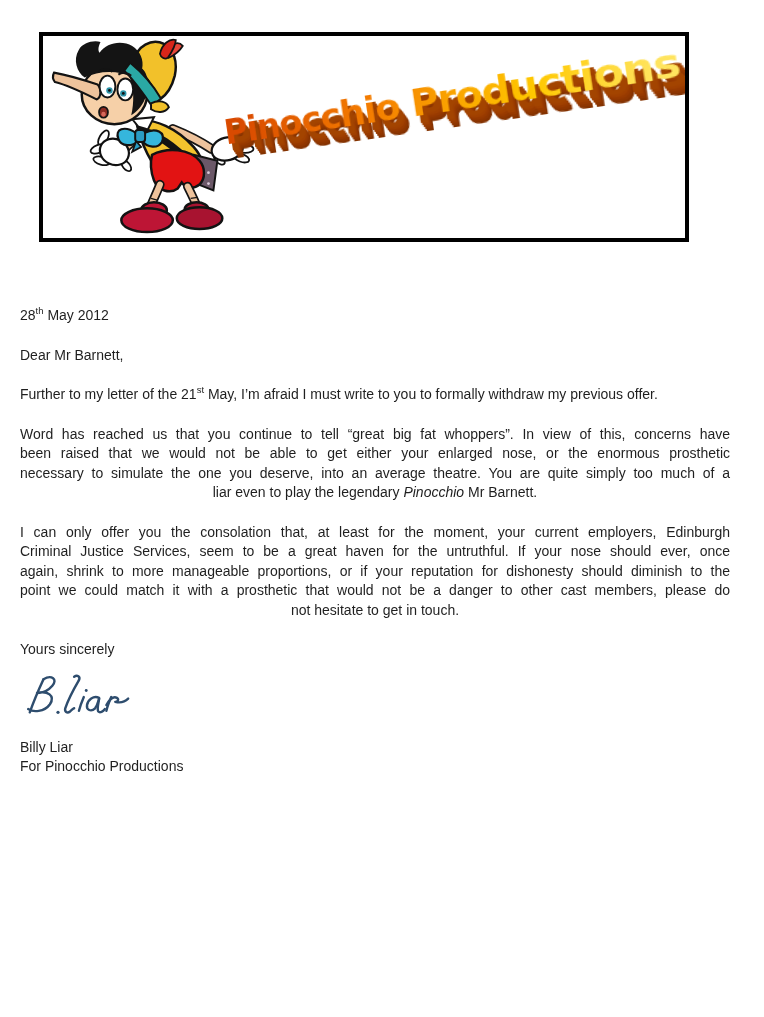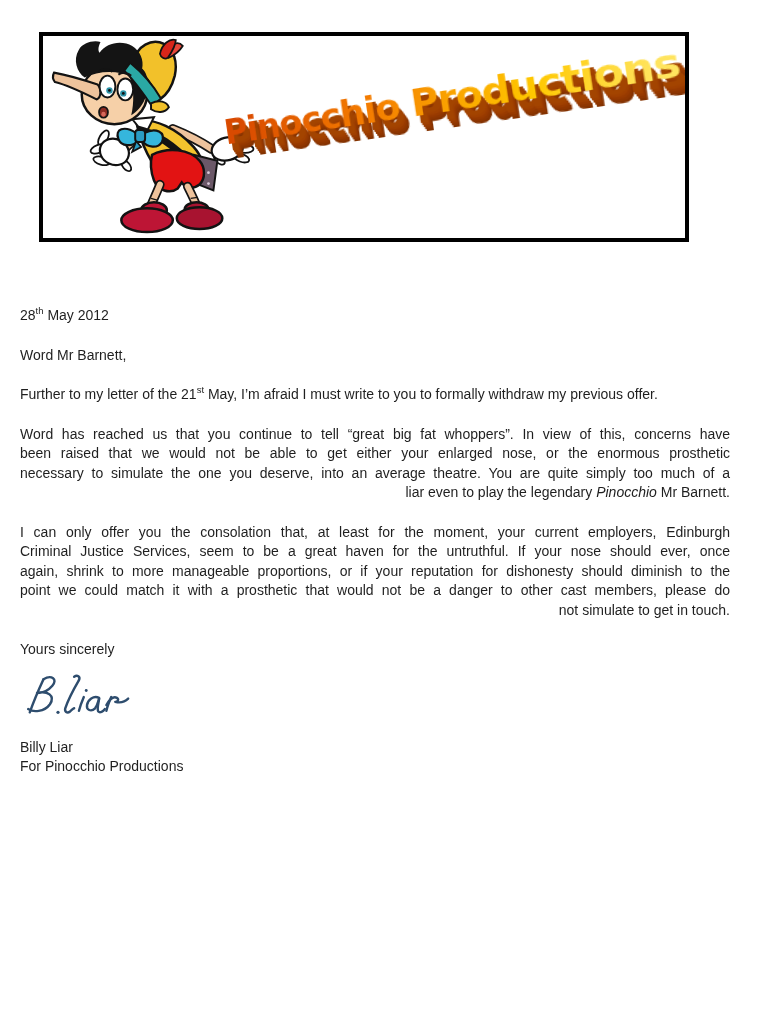--- a/index.html
+++ b/index.html
@@ -31,21 +31,21 @@
   }
   .email {
     position:absolute; left:238px; top:152px; width:408px; text-align:center;
     font-weight:bold; font-size:21px; color:#000; letter-spacing:0.2px;
   }
 
   
   .letter { position:absolute; left:20px; top:306px; width:710px; font-size:14px; line-height:19.5px; }
   .letter .para { margin:0 0 20px 0; }
   .jline { text-align:justify; text-align-last:justify; }
-  .lastline { text-align:right; }
+  .lastline { text-align:center; }
   sup { font-size:9.5px; vertical-align:super; line-height:0; }
   em { font-style:italic; }
   .closing { margin-bottom:12px !important; }
   .sig-wrap { margin:0 0 14px 2px; height:52px; }
   .name-block div { margin:0; }
 
   
   .ink { fill:none; stroke:#2e4d6e; stroke-width:3; stroke-linecap:round; stroke-linejoin:round; }
 </style>
 </head>
@@ -137,37 +137,37 @@
     </svg>
 
     <div class="logo3d" data-text="Pinocchio Productions">Pinocchio Productions</div>
 
   </div>
 
   <div class="letter">
 
     <div class="para"><span>28</span><sup>th</sup><span> May 2012</span></div>
 
-    <div class="para">Word Mr Barnett,</div>
+    <div class="para">Dear Mr Barnett,</div>
 
     <div class="para"><span>Further to my letter of the 21</span><sup>st</sup><span> May, I’m afraid I must write to you to formally withdraw my previous offer.</span></div>
 
     <div class="para">
       <div class="jline">Word has reached us that you continue to tell “great big fat whoppers”. In view of this, concerns have</div>
       <div class="jline">been raised that we would not be able to get either your enlarged nose, or the enormous prosthetic</div>
       <div class="jline">necessary to simulate the one you deserve, into an average theatre. You are quite simply too much of a</div>
       <div class="lastline"><span>liar even to play the legendary </span><em>Pinocchio</em><span> Mr Barnett.</span></div>
     </div>
 
     <div class="para">
       <div class="jline">I can only offer you the consolation that, at least for the moment, your current employers, Edinburgh</div>
       <div class="jline">Criminal Justice Services, seem to be a great haven for the untruthful. If your nose should ever, once</div>
       <div class="jline">again, shrink to more manageable proportions, or if your reputation for dishonesty should diminish to the</div>
       <div class="jline">point we could match it with a prosthetic that would not be a danger to other cast members, please do</div>
-      <div class="lastline">not simulate to get in touch.</div>
+      <div class="lastline">not hesitate to get in touch.</div>
     </div>
 
     <div class="para closing">Yours sincerely</div>
 
     <div class="sig-wrap">
       <svg width="122" height="50" viewBox="0 0 150 62" xmlns="http://www.w3.org/2000/svg" aria-label="B. Liar">
         <path class="ink" d="M26,9 C20,22 14,36 9,50"></path>
         <path class="ink" d="M26,9 C36,3 44,9 37,17 C32,23 24,26 18,26 C31,23 41,29 34,40 C27,50 13,50 7,46"></path>
         <circle cx="44" cy="50" r="2" fill="#2e4d6e" stroke="none"></circle>
         <path class="ink" d="M70,10 C72,6 68,3 64,6"></path>

